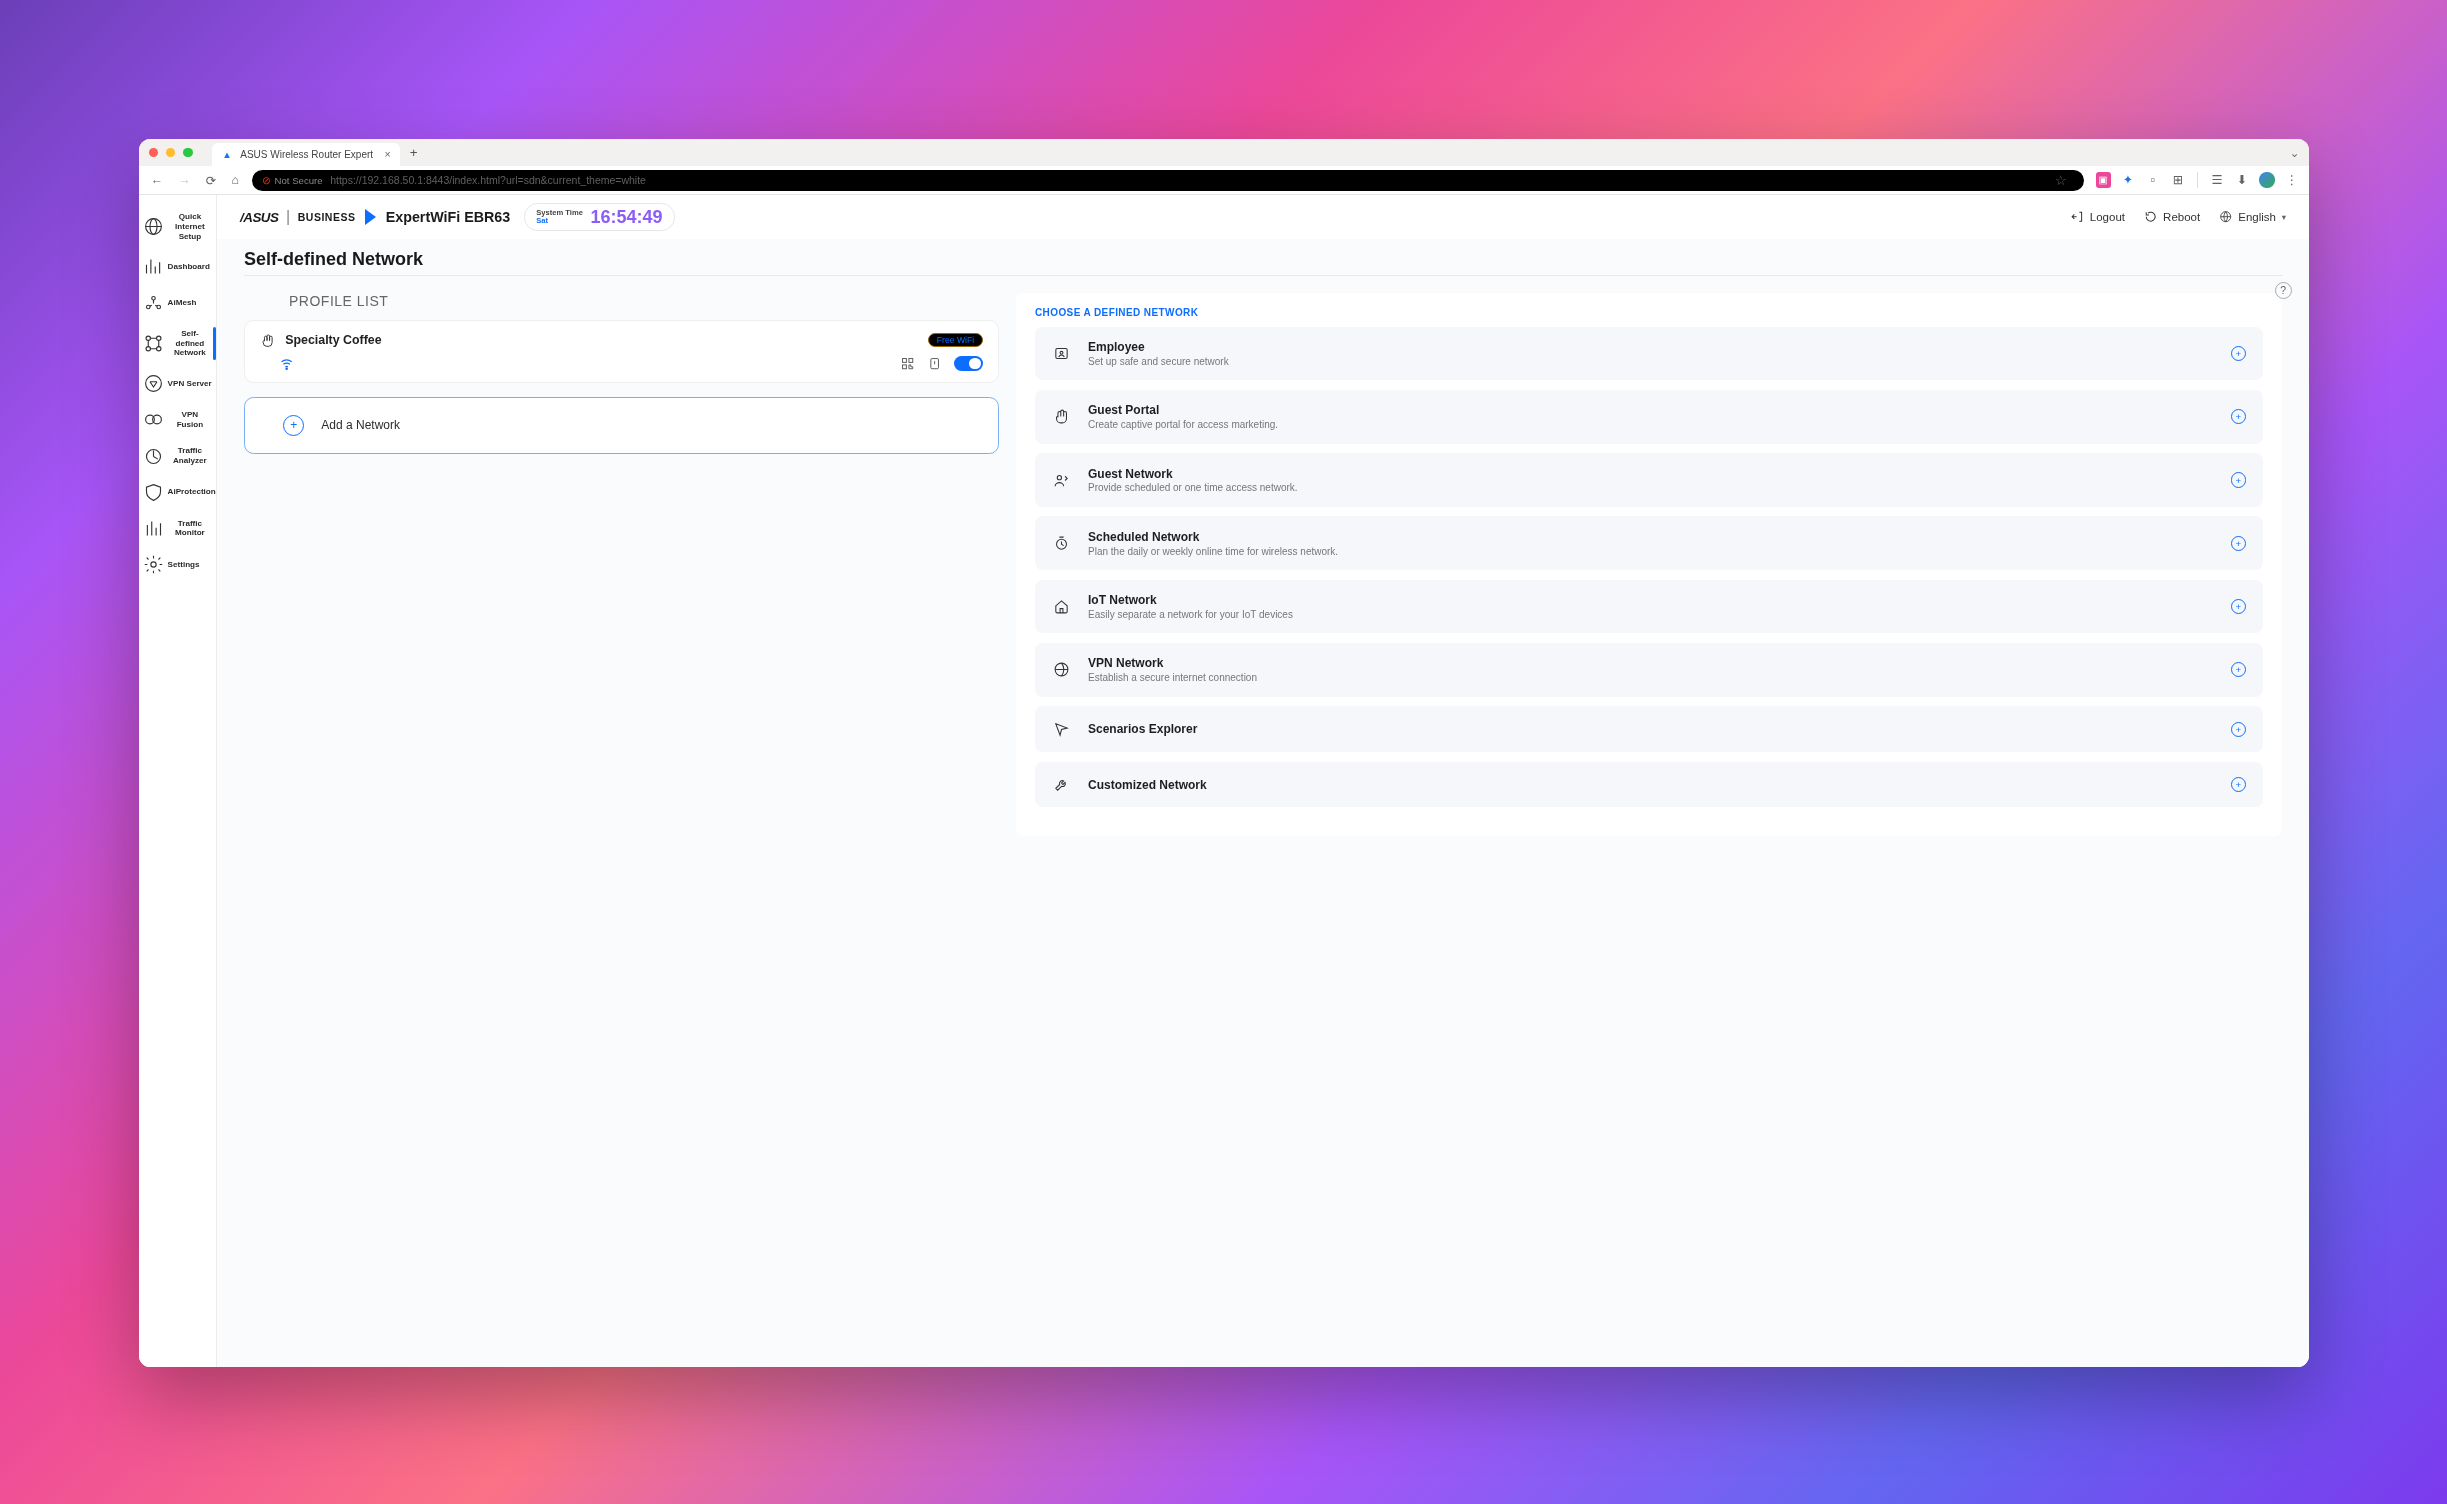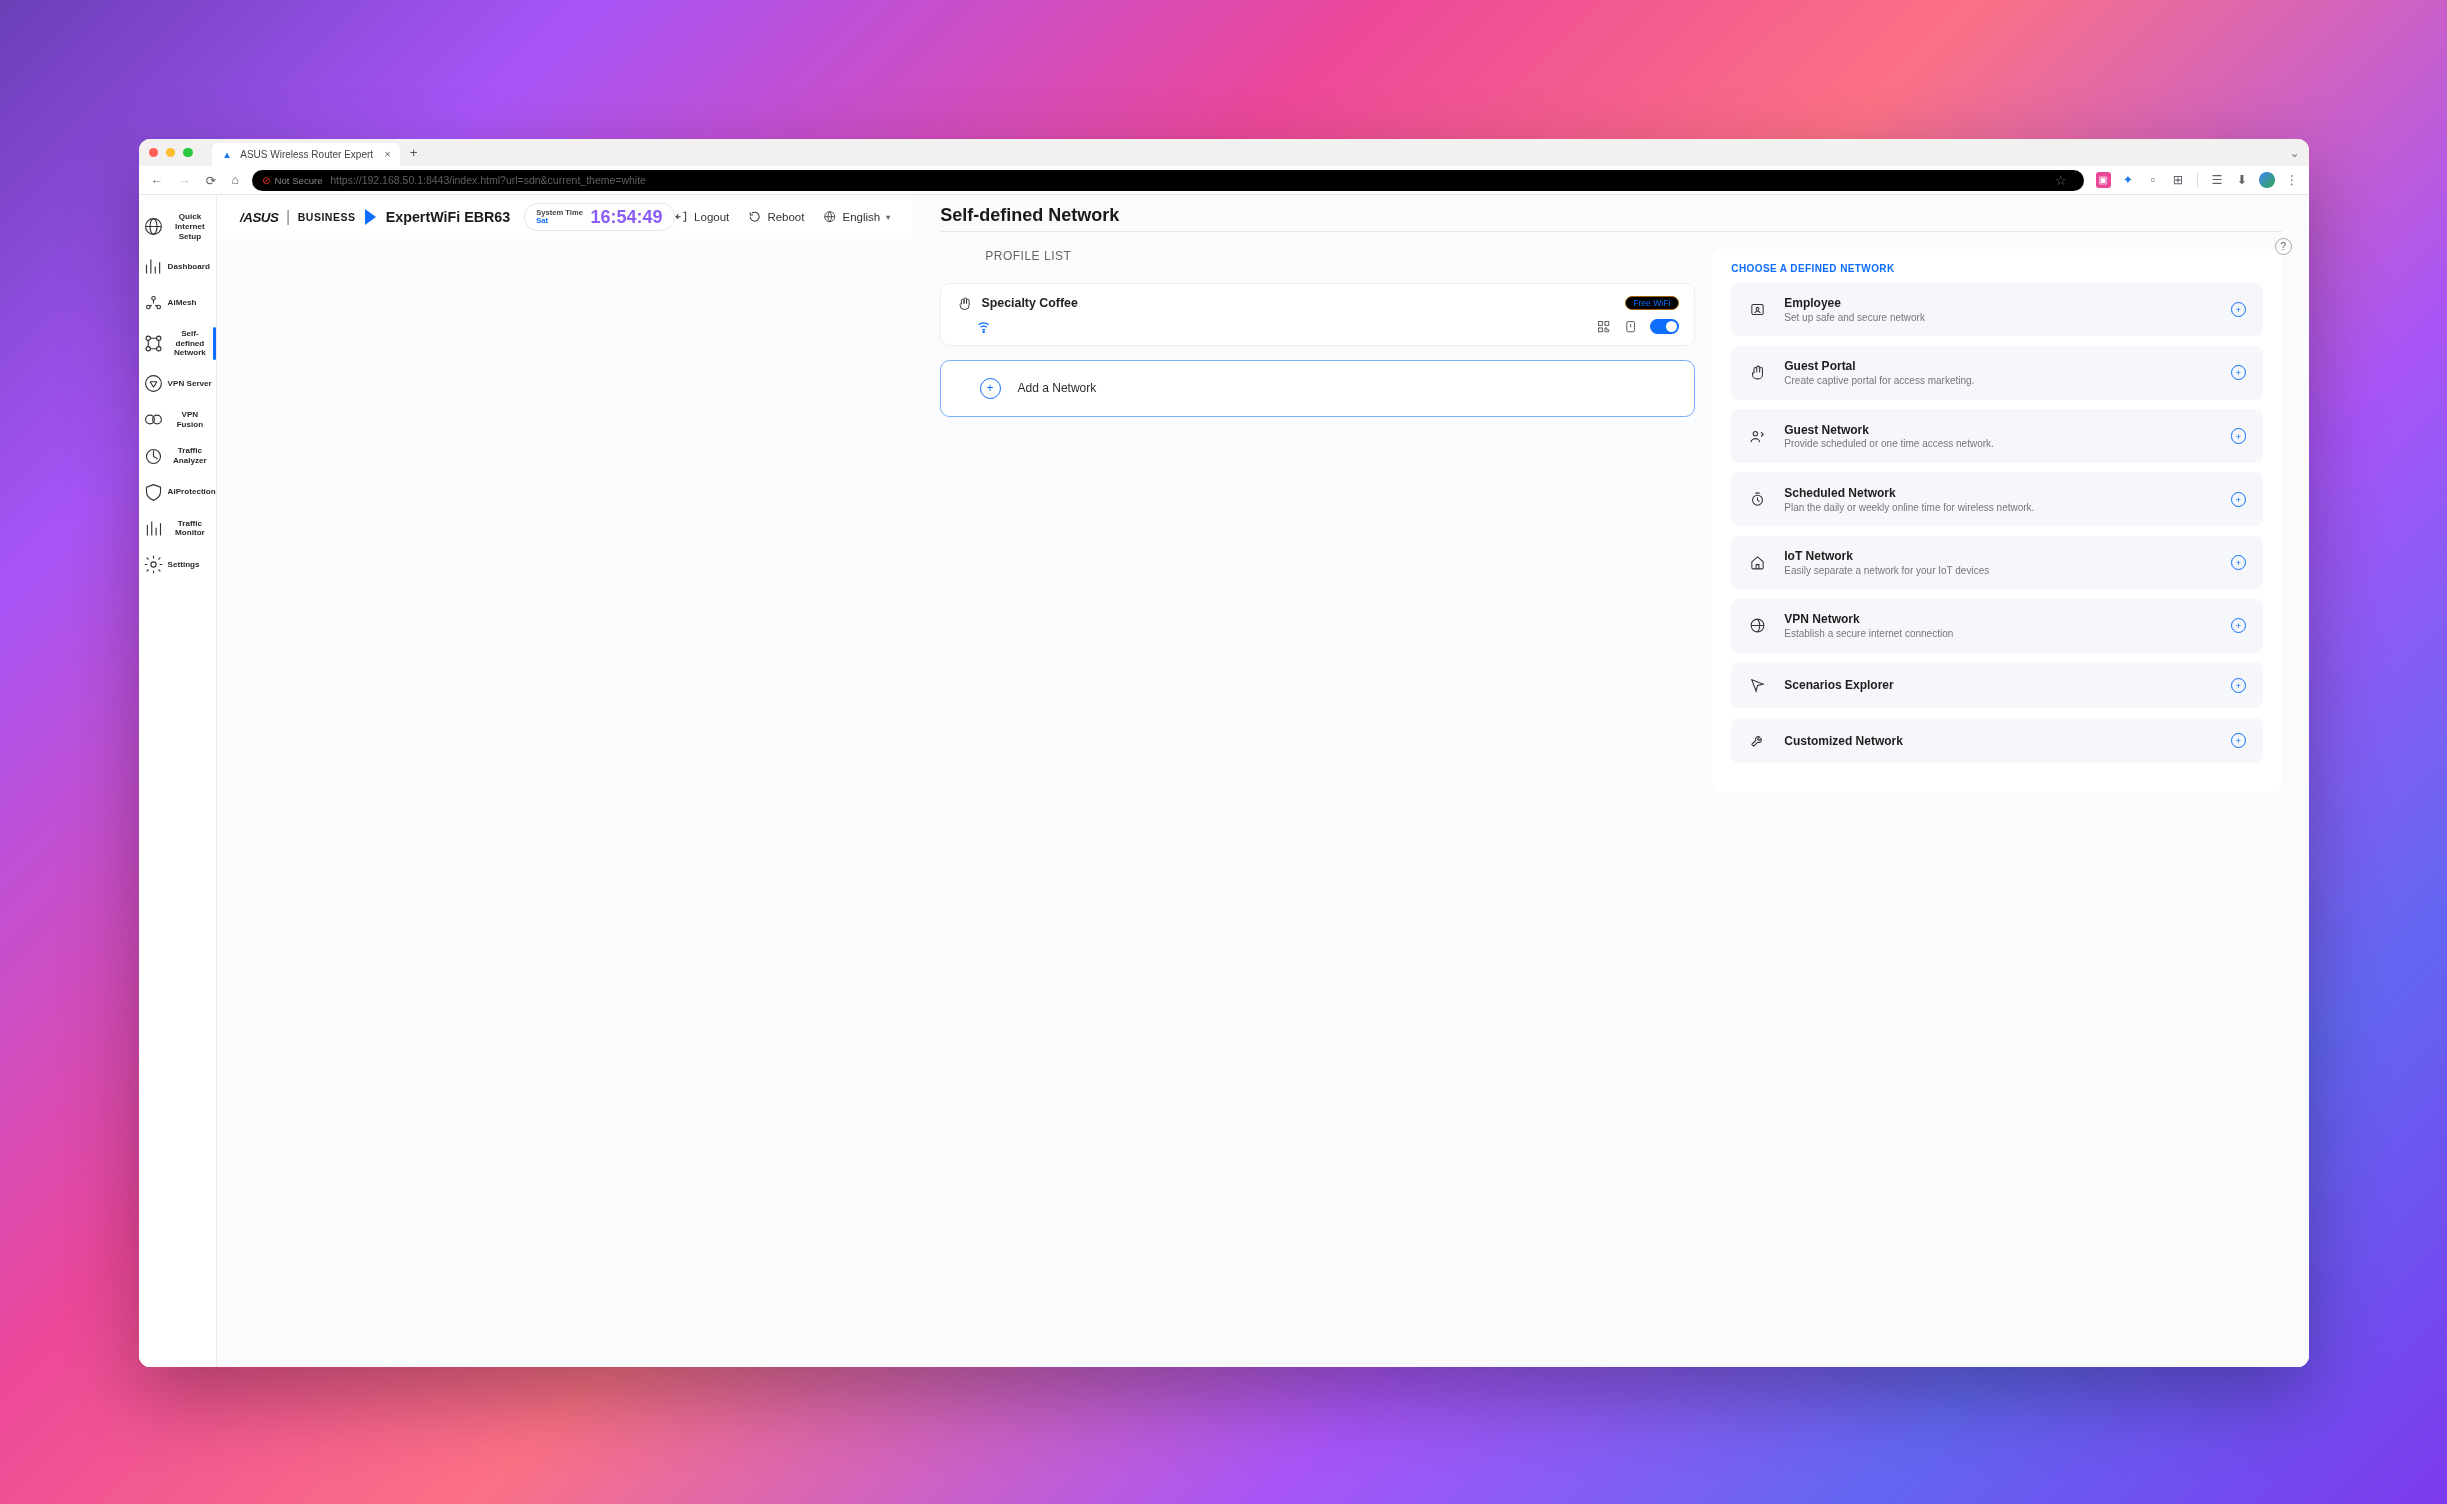--- a/index.html
+++ b/index.html
@@ -86,21 +86,21 @@
   display: flex; flex-direction: row; align-items: center;
   padding: 7.6px 3.8px; cursor: pointer; position: relative;
   color: #2c2c2c; gap: 3.8px;
 }
 .side-item .ico { width: 21px; height: 21px; display:flex; align-items:center; justify-content:center; }
 .side-item .lbl { font-size: 8.1px; text-align: center; line-height: 1.2; font-weight: 600; color: #2b2b2b; }
 .side-item.active::after { content:""; position:absolute; right:0; top:5.7px; bottom:5.7px; width:2.9px; background:#0d6efd; border-radius: 1.9px; }
 .side-item svg { stroke: #333; }
 
 
-.main { flex: 1; display: flex; }
+.main { flex: 1; display: flex; flex-direction: column; }
 
 
 .app-header {
   height: 44px; display: flex; align-items: center; padding: 0 23px;
   background: #fff;
 }
 .brand { display: flex; align-items: center; gap: 7.6px; }
 .asus-logo { font-weight: 700; letter-spacing: -0.5px; font-size: 13.4px; color: #1a1a1a; font-style: italic; }
 .biz { font-size: 10.5px; font-weight:700; color:#1a1a1a; letter-spacing:0.5px; }
 .chev-right {
@@ -123,21 +123,21 @@
 
 .page { flex:1; padding: 9.6px 27px 19px 27px; display:flex; flex-direction:column; }
 .page-title-row { display:flex; align-items:center; justify-content:space-between; margin-bottom: 5.7px; }
 .page-title { font-size: 18px; font-weight: 700; color: #1a1a1a; }
 .hr { height:1px; background:#e8e8e8; margin-bottom: 17px; }
 
 .cols { display:flex; gap: 17px; }
 .col-left { width: 755px; }
 .col-right { flex: 1; background:#fff; border-radius:7.6px; padding: 13.4px 19px 19px 19px; position:relative; }
 
-.section-label { font-size:12px; letter-spacing:0.5px; color:#666; margin-bottom:20px;padding-left:45px; }
+.section-label { font-size:14px; letter-spacing:0.5px; color:#666; margin-bottom:11px;padding-left:45px; }
 
 .profile-card {
   background:#fff; border-radius:9.6px; padding: 11.5px 15.3px;
   border:1px solid #eee; margin-bottom: 13.4px;
 }
 .profile-top { display:flex; align-items:center; justify-content:space-between;gap:40px; }
 .profile-name-row { display:flex; align-items:center; gap:9.6px; }
 .profile-name { font-size:12.4px; font-weight:600; color:#222; }
 .free-badge { font-size:8.6px; color:#0d6efd; border:1px solid #a16207; border-radius:9.6px; padding:1px 7.6px; background:#000000;}
 .profile-mid { display:flex; align-items:center; justify-content:space-between; margin-top:7.6px; }

